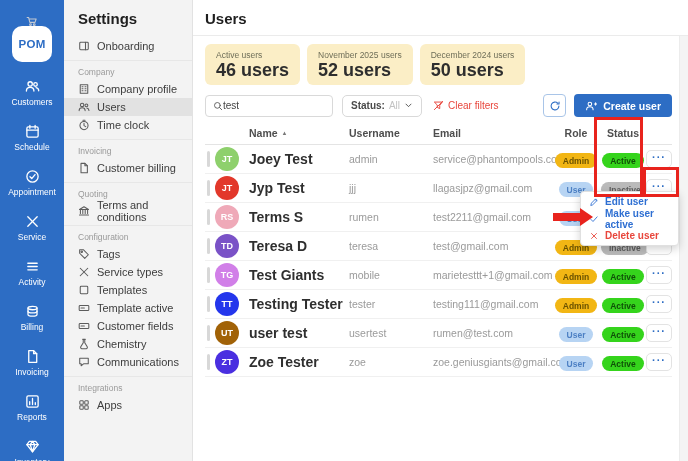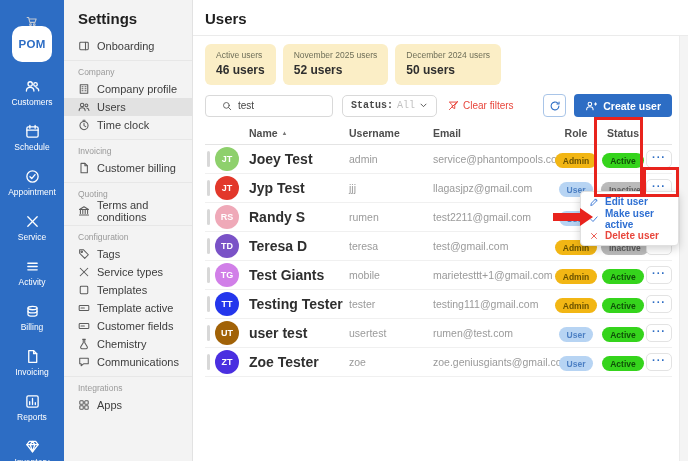--- a/index.html
+++ b/index.html
@@ -35,31 +35,31 @@
   .nav-item .ic{width:12px;height:12px;color:#5c5c5c;flex:0 0 12px;}
 
   
   .main{position:absolute;left:193px;top:0;width:495px;height:100%;box-sizing:border-box;
         padding:10px 16px 0 12px;}
   .main h2{margin:0;font-size:15px;color:#1f1f1f;}
   .title-divider{position:absolute;left:0;right:0;top:35px;height:1px;background:#ebebeb;}
   .stats{display:flex;gap:7px;margin-top:17px;}
   .stat-card{background:var(--yellow,#fbeec6);border-radius:6px;padding:6px 11px 7px;}
   .stat-label{font-size:8.5px;color:#6e6e58;line-height:10px;}
-  .stat-value{font-size:12px;font-weight:bold;color:#2e2e2e;margin-top:3px;line-height:15px;}
+  .stat-value{font-size:18px;font-weight:bold;color:#2e2e2e;margin-top:3px;line-height:15px;}
 
   .toolbar{display:flex;align-items:center;margin-top:9px;height:23px;}
-  .search{display:flex;align-items:center;gap:6px;width:128px;height:22px;border:1px solid #d9d9d9;
-          border-radius:4px;background:#fff;padding:0 16px;box-sizing:border-box;}
+  .search{display:flex;align-items:center;gap:0;width:128px;height:22px;border:1px solid #d9d9d9;
+          border-radius:4px;background:#fff;padding:0 7px;box-sizing:border-box;}
   .search .ic{width:10px;height:10px;color:#555;flex:0 0 10px;}
   .search input{border:none;outline:none;width:100%;font-size:10px;color:#444;
                 font-family:inherit;background:transparent;padding:0;}
   .status-dd{display:flex;align-items:center;gap:4px;margin-left:9px;height:22px;border:1px solid #d9d9d9;
              border-radius:5px;background:#fff;padding:0 8px;font-size:10px;color:#4a4a4a;
-             font-weight:bold;font-family:Liberation Mono, monospace;cursor:pointer;}
+             font-weight:bold;font-family:Liberation Sans, sans-serif;cursor:pointer;}
   .status-dd .muted{color:#c2c2c2;font-weight:normal;}
   .status-dd .ic{width:9px;height:9px;color:#333;}
   .clear-filters{display:flex;align-items:center;gap:4px;margin-left:11px;border:none;background:none;
                  color:#e8463c;font-size:10px;font-family:inherit;cursor:pointer;padding:0;}
   .clear-filters .ic{width:11px;height:11px;}
   .refresh{margin-left:auto;width:23px;height:23px;border:1px solid #a9c5e8;border-radius:4px;
            background:#fff;color:var(--blue,#2d6dc4);display:flex;align-items:center;
            justify-content:center;cursor:pointer;padding:0;}
   .refresh .ic{width:12px;height:12px;}
   .create-user{display:flex;align-items:center;gap:6px;margin-left:8px;height:23px;padding:0 11px;
@@ -469,21 +469,21 @@
     <span class="cell-name">Jyp Test</span>
     <span class="cell-user">jjj</span>
     <span class="cell-email">llagasjpz@gmail.com</span>
     <span class="badge-wrap"><span class="badge badge-user">User</span></span>
     <span class="badge-wrap"><span class="badge badge-inactive">Inactive</span></span>
     <button class="dots-btn">···</button>
   </div>
         <div class="trow">
     <span class="row-bar"></span>
     <span class="avatar" style="background:#efa9b8">RS</span>
-    <span class="cell-name">Randy S</span>
+    <span class="cell-name">Terms S</span>
     <span class="cell-user">rumen</span>
     <span class="cell-email">test2211@gmail.com</span>
     <span class="badge-wrap"><span class="badge badge-user">User</span></span>
     <span class="badge-wrap"></span>
     <button class="dots-btn">···</button>
   </div>
         <div class="trow">
     <span class="row-bar"></span>
     <span class="avatar" style="background:#7a52c7">TD</span>
     <span class="cell-name">Teresa D</span>

